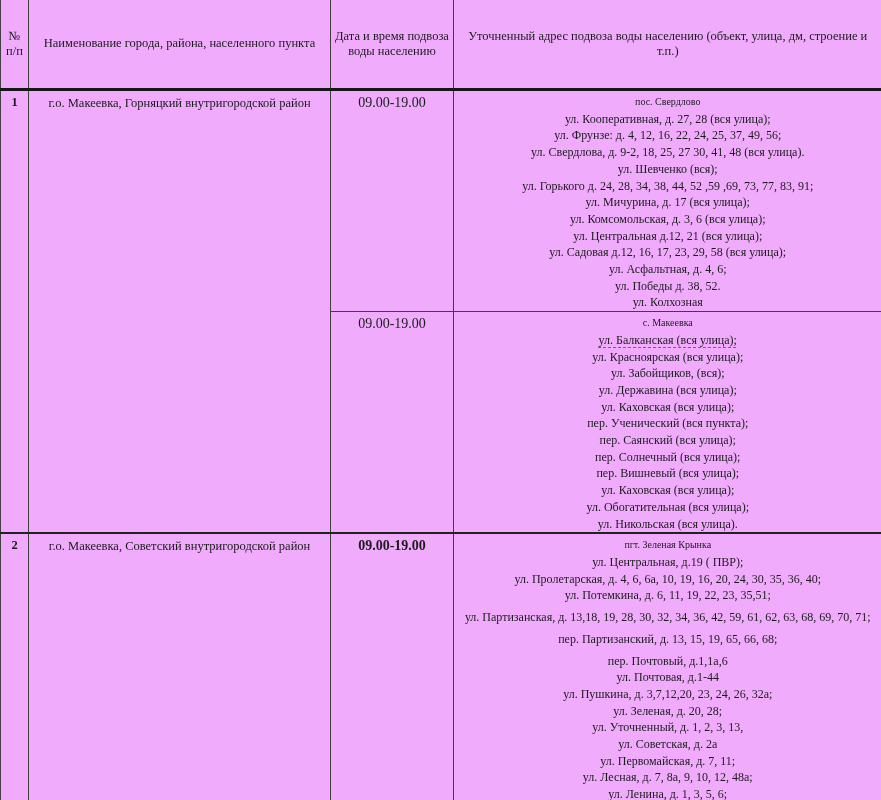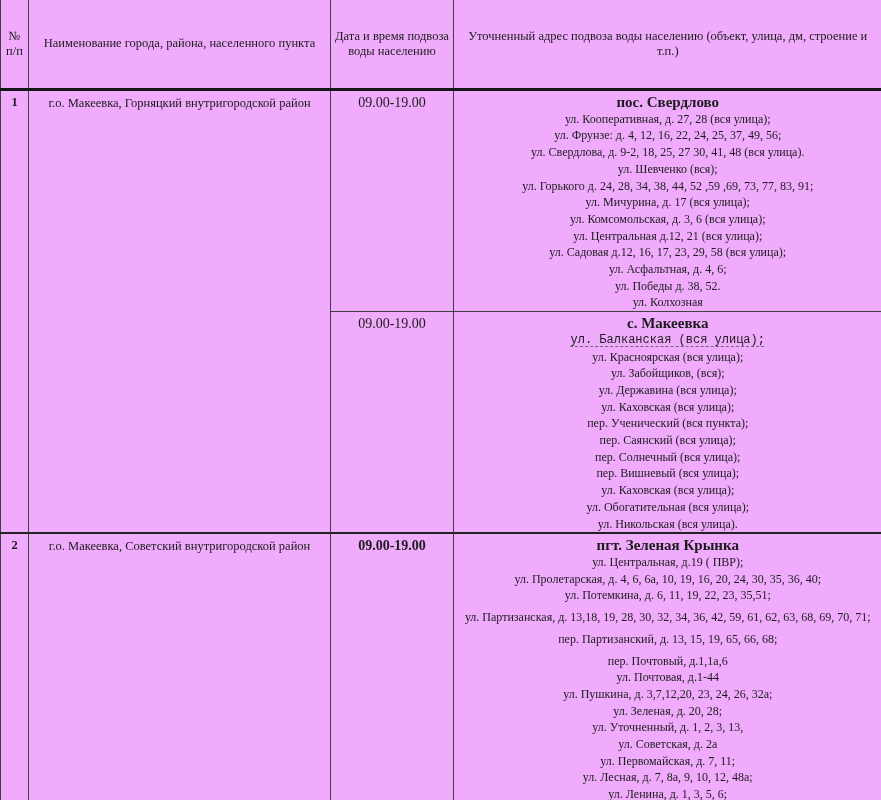--- a/index.html
+++ b/index.html
@@ -47,29 +47,28 @@
     padding-top: 3px;
   }
   td.num-cell  { font-weight: bold; font-size: 12.5px; }
   td.loc-cell  { font-weight: normal; font-size: 12.5px; padding-top: 4px; }
   td.time-cell { font-size: 14px; padding-top: 4px; }
   td.time-cell.bold { font-weight: bold; }
 
   tr.subrow td { border-top: 1px solid #3f3f3f; }
   tr.mainrow-sep td { border-top: 2px solid #222222; }
 
-  .settlement { font-weight: bold; font-size: 15px; }
+  .settlement { font-weight: normal; font-size: 10px; }
   .addr-line { white-space: nowrap; }
   .addr-line.dotted {
     text-decoration: underline;
     text-decoration-style: dashed;
     text-decoration-color: #6a6a6a;
     text-decoration-thickness: 1px;
     text-underline-offset: 3px;
-    font-family: Liberation Mono, monospace;
   }
   
   td.addr-cell.spaced-group > div:nth-child(5),
   td.addr-cell.spaced-group > div:nth-child(6),
   td.addr-cell.spaced-group > div:nth-child(7) { margin-top: 5px; }
 </style>
 </head>
 <body>
 
 <div class="page">

